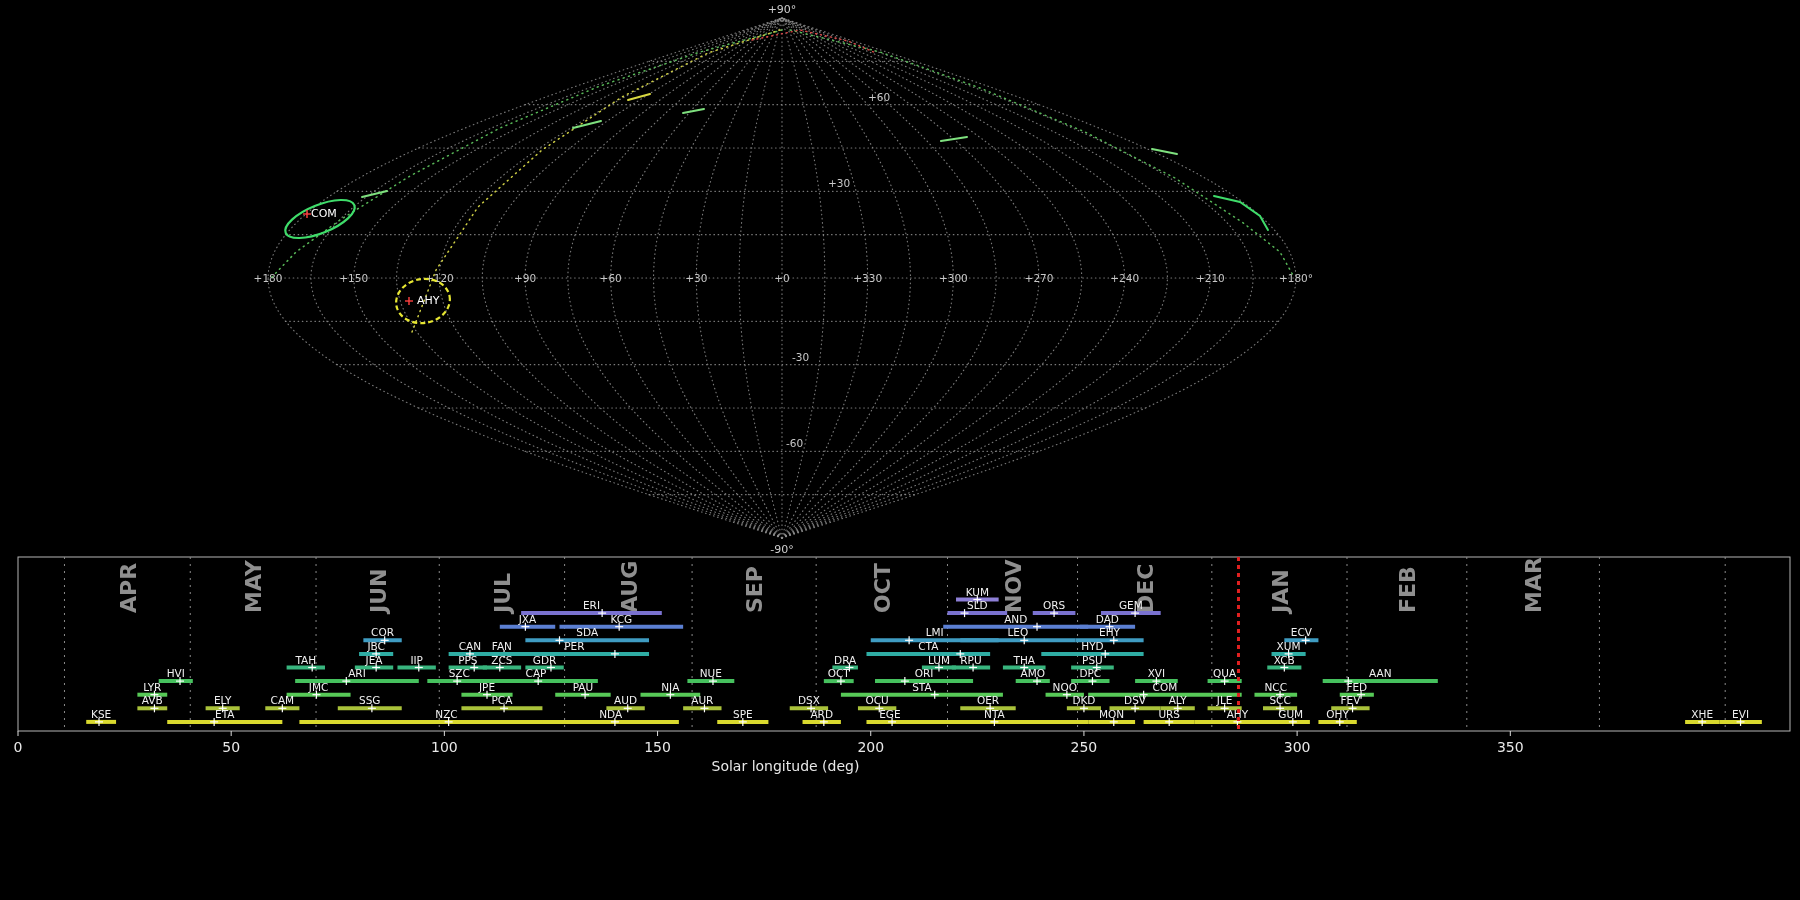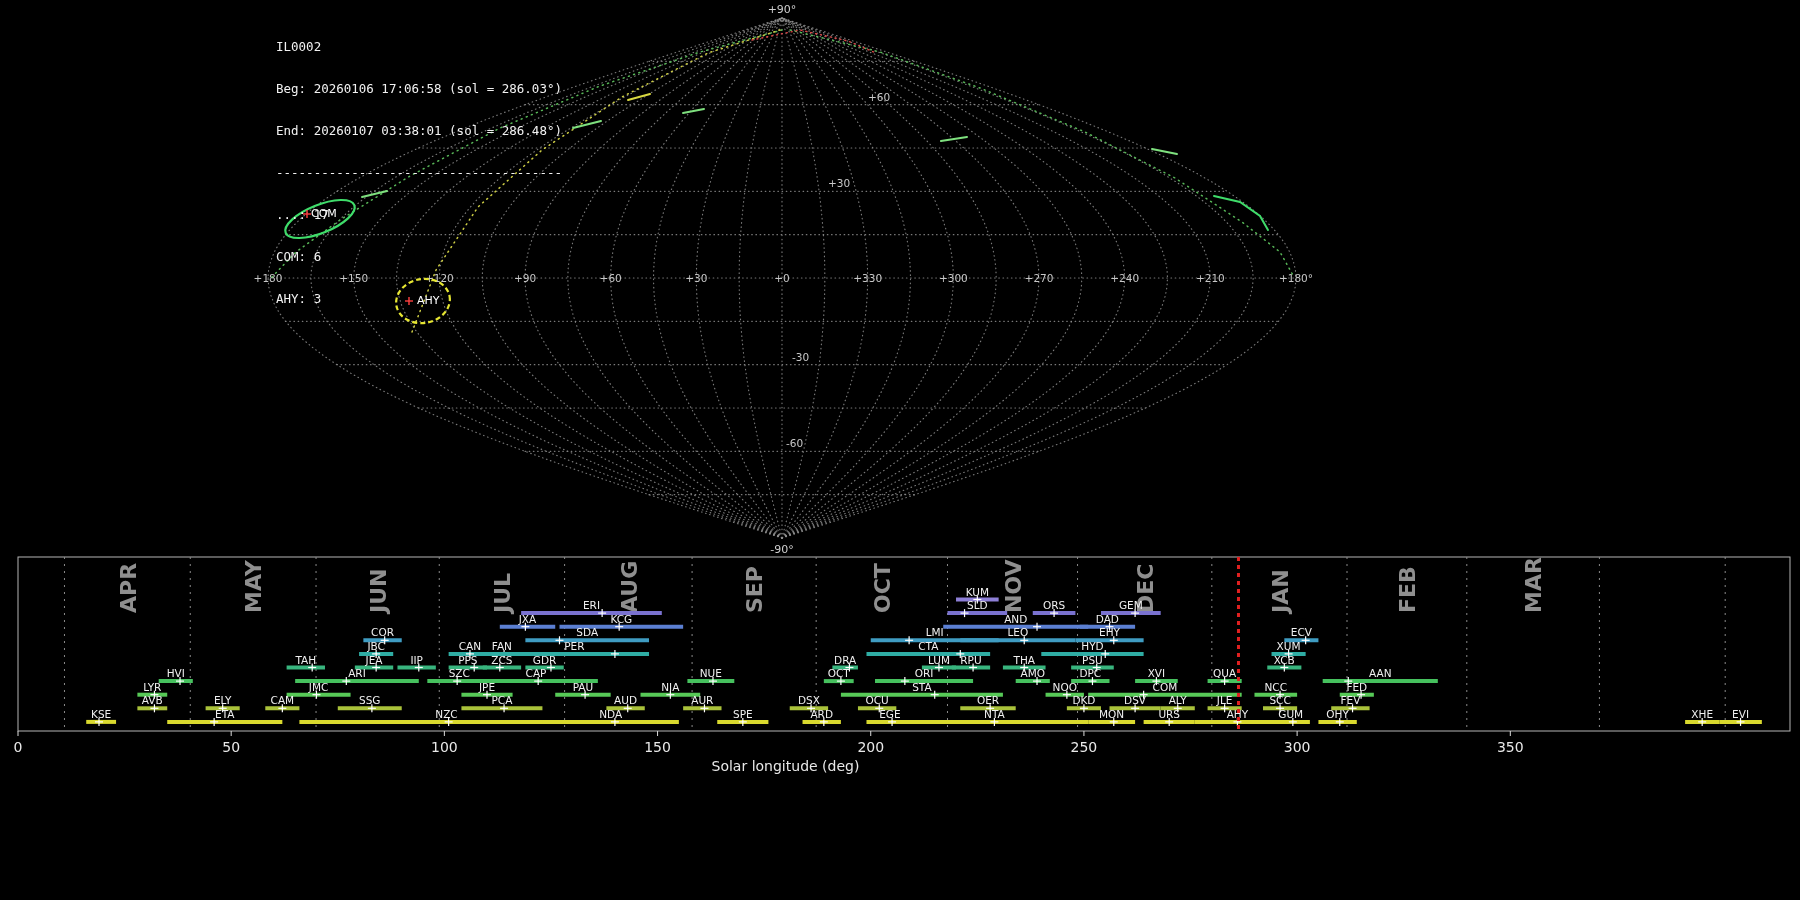--- a/index.html
+++ b/index.html
@@ -9,29 +9,20 @@
     color:#f2f2f2;font:12.5px/1.12 "DejaVu Sans Mono","Liberation Mono",monospace;
     white-space:pre;
   }
   #scene{position:absolute;left:0;top:0;}
   #scene text{font-family:"DejaVu Sans","Liberation Sans",sans-serif;}
 </style>
 </head>
 <body>
 
 <div class="app">
-  <div class="session-info">
-    <div>IL0002</div>
-    <div>Beg: 20260106 17:06:58 (sol = 286.03°)</div>
-    <div>End: 20260107 03:38:01 (sol = 286.48°)</div>
-    <div>--------------------------------------</div>
-    <div>...: 17</div>
-    <div>COM: 6</div>
-    <div>AHY: 3</div>
-  </div>
   <svg id="scene" width="1800" height="900" viewBox="0 0 1800 900">
       <g>
         <path fill="none" stroke="#8f8f8f" stroke-width="1.15" stroke-dasharray="0.6 3.6" stroke-linecap="round" opacity="0.85" d="M782.0 538.0L808.9 529.3L835.7 520.7L862.4 512.0L888.9 503.3L915.0 494.7L940.8 486.0L966.2 477.3L991.1 468.7L1015.4 460.0L1039.0 451.3L1061.9 442.7L1084.1 434.0L1105.5 425.3L1125.9 416.7L1145.5 408.0L1164.0 399.3L1181.5 390.7L1197.8 382.0L1213.1 373.3L1227.1 364.7L1240.0 356.0L1251.6 347.3L1261.9 338.7L1270.8 330.0L1278.5 321.3L1284.8 312.7L1289.7 304.0L1293.2 295.3L1295.3 286.7L1296.0 278.0L1295.3 269.3L1293.2 260.7L1289.7 252.0L1284.8 243.3L1278.5 234.7L1270.8 226.0L1261.9 217.3L1251.6 208.7L1240.0 200.0L1227.1 191.3L1213.1 182.7L1197.8 174.0L1181.5 165.3L1164.0 156.7L1145.5 148.0L1125.9 139.3L1105.5 130.7L1084.1 122.0L1061.9 113.3L1039.0 104.7L1015.4 96.0L991.1 87.3L966.2 78.7L940.8 70.0L915.0 61.3L888.9 52.7L862.4 44.0L835.7 35.3L808.9 26.7L782.0 18.0"></path>
         <path fill="none" stroke="#8f8f8f" stroke-width="1.15" stroke-dasharray="0.6 3.6" stroke-linecap="round" opacity="0.85" d="M782.0 538.0L806.7 529.3L831.3 520.7L855.7 512.0L880.0 503.3L903.9 494.7L927.6 486.0L950.9 477.3L973.6 468.7L995.9 460.0L1017.6 451.3L1038.6 442.7L1058.9 434.0L1078.5 425.3L1097.3 416.7L1115.2 408.0L1132.1 399.3L1148.2 390.7L1163.2 382.0L1177.2 373.3L1190.0 364.7L1201.8 356.0L1212.4 347.3L1221.9 338.7L1230.1 330.0L1237.1 321.3L1242.9 312.7L1247.4 304.0L1250.6 295.3L1252.5 286.7L1253.2 278.0L1252.5 269.3L1250.6 260.7L1247.4 252.0L1242.9 243.3L1237.1 234.7L1230.1 226.0L1221.9 217.3L1212.4 208.7L1201.8 200.0L1190.0 191.3L1177.2 182.7L1163.2 174.0L1148.2 165.3L1132.1 156.7L1115.2 148.0L1097.3 139.3L1078.5 130.7L1058.9 122.0L1038.6 113.3L1017.6 104.7L995.9 96.0L973.6 87.3L950.9 78.7L927.6 70.0L903.9 61.3L880.0 52.7L855.7 44.0L831.3 35.3L806.7 26.7L782.0 18.0"></path>
         <path fill="none" stroke="#8f8f8f" stroke-width="1.15" stroke-dasharray="0.6 3.6" stroke-linecap="round" opacity="0.85" d="M782.0 538.0L804.4 529.3L826.8 520.7L849.0 512.0L871.1 503.3L892.9 494.7L914.4 486.0L935.5 477.3L956.2 468.7L976.5 460.0L996.2 451.3L1015.3 442.7L1033.8 434.0L1051.6 425.3L1068.6 416.7L1084.9 408.0L1100.3 399.3L1114.9 390.7L1128.5 382.0L1141.2 373.3L1152.9 364.7L1163.6 356.0L1173.3 347.3L1181.9 338.7L1189.4 330.0L1195.7 321.3L1201.0 312.7L1205.1 304.0L1208.0 295.3L1209.7 286.7L1210.3 278.0L1209.7 269.3L1208.0 260.7L1205.1 252.0L1201.0 243.3L1195.7 234.7L1189.4 226.0L1181.9 217.3L1173.3 208.7L1163.6 200.0L1152.9 191.3L1141.2 182.7L1128.5 174.0L1114.9 165.3L1100.3 156.7L1084.9 148.0L1068.6 139.3L1051.6 130.7L1033.8 122.0L1015.3 113.3L996.2 104.7L976.5 96.0L956.2 87.3L935.5 78.7L914.4 70.0L892.9 61.3L871.1 52.7L849.0 44.0L826.8 35.3L804.4 26.7L782.0 18.0"></path>
         <path fill="none" stroke="#8f8f8f" stroke-width="1.15" stroke-dasharray="0.6 3.6" stroke-linecap="round" opacity="0.85" d="M782.0 538.0L802.2 529.3L822.3 520.7L842.3 512.0L862.1 503.3L881.8 494.7L901.1 486.0L920.2 477.3L938.8 468.7L957.0 460.0L974.8 451.3L992.0 442.7L1008.6 434.0L1024.6 425.3L1039.9 416.7L1054.6 408.0L1068.5 399.3L1081.6 390.7L1093.9 382.0L1105.3 373.3L1115.9 364.7L1125.5 356.0L1134.2 347.3L1141.9 338.7L1148.6 330.0L1154.4 321.3L1159.1 312.7L1162.8 304.0L1165.4 295.3L1167.0 286.7L1167.5 278.0L1167.0 269.3L1165.4 260.7L1162.8 252.0L1159.1 243.3L1154.4 234.7L1148.6 226.0L1141.9 217.3L1134.2 208.7L1125.5 200.0L1115.9 191.3L1105.3 182.7L1093.9 174.0L1081.6 165.3L1068.5 156.7L1054.6 148.0L1039.9 139.3L1024.6 130.7L1008.6 122.0L992.0 113.3L974.8 104.7L957.0 96.0L938.8 87.3L920.2 78.7L901.1 70.0L881.8 61.3L862.1 52.7L842.3 44.0L822.3 35.3L802.2 26.7L782.0 18.0"></path>
         <path fill="none" stroke="#8f8f8f" stroke-width="1.15" stroke-dasharray="0.6 3.6" stroke-linecap="round" opacity="0.85" d="M782.0 538.0L799.9 529.3L817.8 520.7L835.6 512.0L853.2 503.3L870.7 494.7L887.9 486.0L904.8 477.3L921.4 468.7L937.6 460.0L953.3 451.3L968.6 442.7L983.4 434.0L997.6 425.3L1011.3 416.7L1024.3 408.0L1036.7 399.3L1048.3 390.7L1059.2 382.0L1069.4 373.3L1078.8 364.7L1087.3 356.0L1095.0 347.3L1101.9 338.7L1107.9 330.0L1113.0 321.3L1117.2 312.7L1120.4 304.0L1122.8 295.3L1124.2 286.7L1124.7 278.0L1124.2 269.3L1122.8 260.7L1120.4 252.0L1117.2 243.3L1113.0 234.7L1107.9 226.0L1101.9 217.3L1095.0 208.7L1087.3 200.0L1078.8 191.3L1069.4 182.7L1059.2 174.0L1048.3 165.3L1036.7 156.7L1024.3 148.0L1011.3 139.3L997.6 130.7L983.4 122.0L968.6 113.3L953.3 104.7L937.6 96.0L921.4 87.3L904.8 78.7L887.9 70.0L870.7 61.3L853.2 52.7L835.6 44.0L817.8 35.3L799.9 26.7L782.0 18.0"></path>
         <path fill="none" stroke="#8f8f8f" stroke-width="1.15" stroke-dasharray="0.6 3.6" stroke-linecap="round" opacity="0.85" d="M782.0 538.0L797.7 529.3L813.3 520.7L828.9 512.0L844.3 503.3L859.6 494.7L874.7 486.0L889.5 477.3L904.0 468.7L918.1 460.0L931.9 451.3L945.3 442.7L958.2 434.0L970.7 425.3L982.6 416.7L994.0 408.0L1004.8 399.3L1015.0 390.7L1024.6 382.0L1033.5 373.3L1041.7 364.7L1049.2 356.0L1055.9 347.3L1061.9 338.7L1067.2 330.0L1071.6 321.3L1075.3 312.7L1078.1 304.0L1080.2 295.3L1081.4 286.7L1081.8 278.0L1081.4 269.3L1080.2 260.7L1078.1 252.0L1075.3 243.3L1071.6 234.7L1067.2 226.0L1061.9 217.3L1055.9 208.7L1049.2 200.0L1041.7 191.3L1033.5 182.7L1024.6 174.0L1015.0 165.3L1004.8 156.7L994.0 148.0L982.6 139.3L970.7 130.7L958.2 122.0L945.3 113.3L931.9 104.7L918.1 96.0L904.0 87.3L889.5 78.7L874.7 70.0L859.6 61.3L844.3 52.7L828.9 44.0L813.3 35.3L797.7 26.7L782.0 18.0"></path>
         <path fill="none" stroke="#8f8f8f" stroke-width="1.15" stroke-dasharray="0.6 3.6" stroke-linecap="round" opacity="0.85" d="M782.0 538.0L795.5 529.3L808.9 520.7L822.2 512.0L835.4 503.3L848.5 494.7L861.4 486.0L874.1 477.3L886.5 468.7L898.7 460.0L910.5 451.3L922.0 442.7L933.1 434.0L943.7 425.3L954.0 416.7L963.7 408.0L973.0 399.3L981.7 390.7L989.9 382.0L997.5 373.3L1004.6 364.7L1011.0 356.0L1016.8 347.3L1021.9 338.7L1026.4 330.0L1030.2 321.3L1033.4 312.7L1035.8 304.0L1037.6 295.3L1038.6 286.7L1039.0 278.0L1038.6 269.3L1037.6 260.7L1035.8 252.0L1033.4 243.3L1030.2 234.7L1026.4 226.0L1021.9 217.3L1016.8 208.7L1011.0 200.0L1004.6 191.3L997.5 182.7L989.9 174.0L981.7 165.3L973.0 156.7L963.7 148.0L954.0 139.3L943.7 130.7L933.1 122.0L922.0 113.3L910.5 104.7L898.7 96.0L886.5 87.3L874.1 78.7L861.4 70.0L848.5 61.3L835.4 52.7L822.2 44.0L808.9 35.3L795.5 26.7L782.0 18.0"></path>
         <path fill="none" stroke="#8f8f8f" stroke-width="1.15" stroke-dasharray="0.6 3.6" stroke-linecap="round" opacity="0.85" d="M782.0 538.0L793.2 529.3L804.4 520.7L815.5 512.0L826.5 503.3L837.4 494.7L848.2 486.0L858.8 477.3L869.1 468.7L879.2 460.0L889.1 451.3L898.6 442.7L907.9 434.0L916.8 425.3L925.3 416.7L933.4 408.0L941.2 399.3L948.4 390.7L955.3 382.0L961.6 373.3L967.5 364.7L972.8 356.0L977.7 347.3L981.9 338.7L985.7 330.0L988.9 321.3L991.5 312.7L993.5 304.0L995.0 295.3L995.9 286.7L996.2 278.0L995.9 269.3L995.0 260.7L993.5 252.0L991.5 243.3L988.9 234.7L985.7 226.0L981.9 217.3L977.7 208.7L972.8 200.0L967.5 191.3L961.6 182.7L955.3 174.0L948.4 165.3L941.2 156.7L933.4 148.0L925.3 139.3L916.8 130.7L907.9 122.0L898.6 113.3L889.1 104.7L879.2 96.0L869.1 87.3L858.8 78.7L848.2 70.0L837.4 61.3L826.5 52.7L815.5 44.0L804.4 35.3L793.2 26.7L782.0 18.0"></path>

